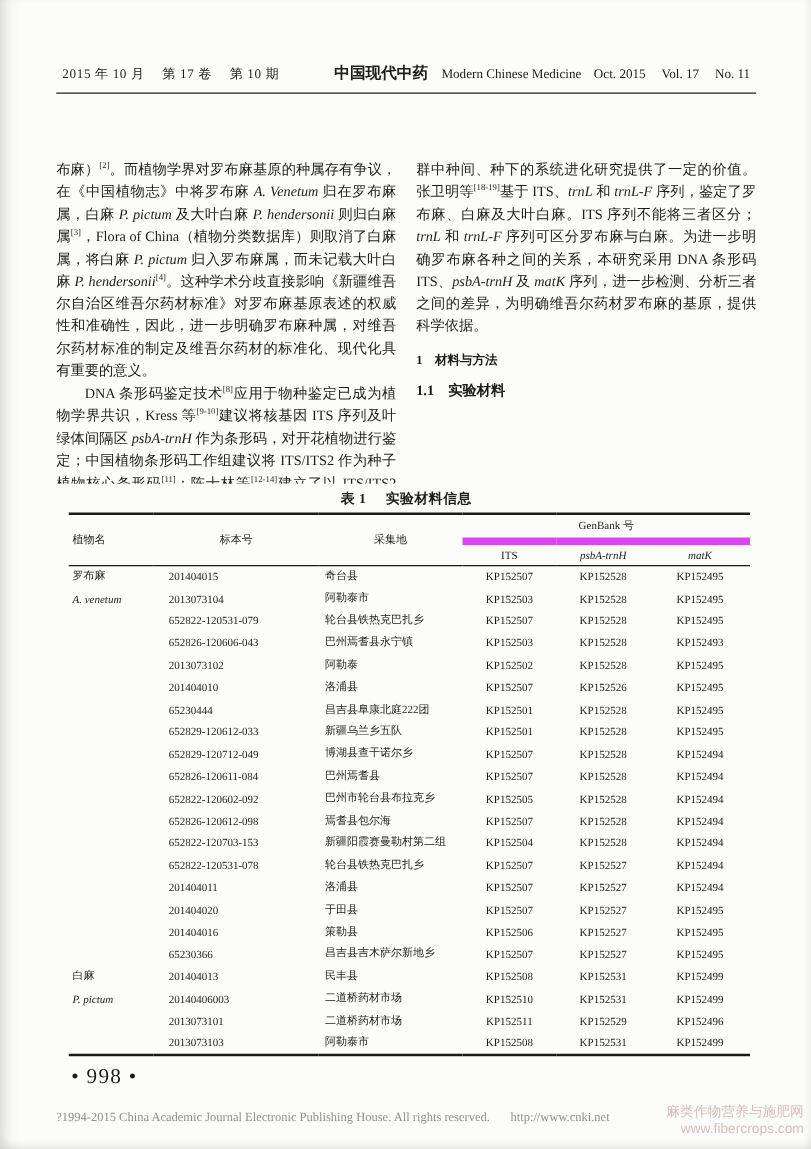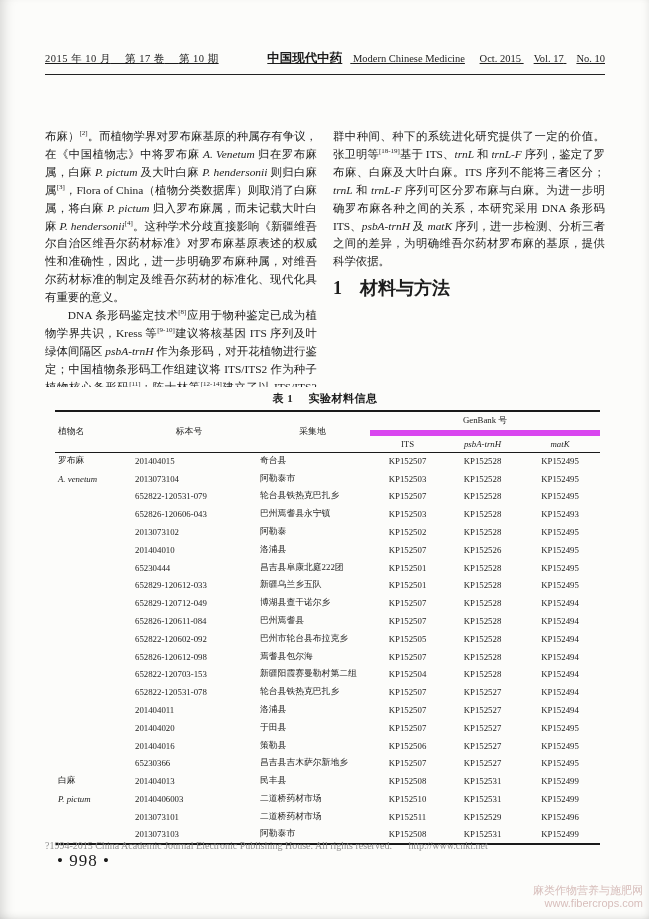--- a/index.html
+++ b/index.html
@@ -10,37 +10,36 @@
     background: #fcfcfa;
     font-family: "Liberation Serif", "DejaVu Serif", serif;
     color: #1c1c1c;
     overflow: hidden;
     box-shadow: inset 12px 0 14px -10px rgba(0,0,0,.18), inset -6px 0 8px -6px rgba(0,0,0,.10), inset 0 -8px 10px -8px rgba(0,0,0,.12);
   }
   .inner { position: absolute; left: 45px; top: 50px; width: 560px; }
 
   
   .jheader {
-    display: flex; align-items: baseline; justify-content: space-between;
+    display: flex; align-items: baseline; justify-content: center;
     font-size: 10.5px; padding-bottom: 7px; border-bottom: 1.5px solid #222;
     white-space: nowrap;
-    text-decoration: underline;
   }
   .jheader .cn-left { letter-spacing: .5px; }
   .jheader .mid b { font-size: 12.5px; font-weight: bold; margin-right: 8px; margin-left: 44px; }
   .jheader .mid span { font-size: 10.5px; }
   .jheader .en-right span { margin-left: 10px; }
 
   
   .cols { display: flex; gap: 16px; margin-top: 9px; height: 303px; overflow: hidden; }
   .col { width: 272px; font-size: 11.4px; line-height: 17.9px; text-align: justify; margin-top: 44px; }
   .col p { text-align: justify; }
   .col p.indent { text-indent: 2em; }
   .col sup { font-size: 7px; vertical-align: super; line-height: 0; }
-  .h1 { font-weight: bold; font-size: 18px; margin: 9px 0 7px 0; }
+  .h1 { font-weight: bold; font-size: 10px; margin: 9px 0 7px 0; }
   .h2 { font-weight: bold; font-size: 11.4px; margin: 2px 0 4px 0; }
 
   
   .tbl-caption { text-align: center; font-weight: bold; font-size: 11px; margin-top: 4px; margin-bottom: 4px; letter-spacing: .5px; }
   .tbl-caption .cap-title { margin-left: 12px; }
   table { border-collapse: collapse; margin-left: 10px; width: 545px; table-layout: fixed; }
   table { border-top: 2px solid #1a1a1a; border-bottom: 2px solid #1a1a1a; }
   th, td { font-weight: normal; font-size: 8.8px; vertical-align: middle; overflow: hidden; white-space: nowrap; }
   thead tr.h1row th { height: 22px; }
   thead tr.h2row th { height: 19px; }
@@ -51,21 +50,21 @@
   th.c-spec { text-align: center; padding-left: 0; }
   th.c-place { text-align: center; }
   td.c-place { text-align: left; padding-left: 5px; }
   th.c-gb, td.c-gb { text-align: center; }
   tbody td { height: 17.8px; }
   .it { font-style: italic; }
 
   
   .pagenum { position: absolute; left: 57px; top: 851px; font-size: 17px; letter-spacing: 1px; }
   .copyright {
-    position: absolute; left: 45px; top: 840px; width: 560px;
+    position: absolute; left: 45px; top: 889px; width: 560px;
     font-size: 10px; color: #8f8f8f; white-space: nowrap;
   }
   .copyright .url { margin-left: 14px; }
   .watermark {
     position: absolute; right: 6px; top: 884px; text-align: right;
     font-size: 11px; line-height: 13px; color: #d3b7b4; opacity: .9;
     font-family: "Liberation Sans", sans-serif;
   }
 </style>
 </head>
@@ -80,32 +79,33 @@
         <span>第 17 卷</span> 
         <span>第 10 期</span>
       </div>
       <div class="mid">
         <b>中国现代中药</b>
         <span>Modern Chinese Medicine</span>
       </div>
       <div class="en-right">
         <span>Oct. 2015</span>
         <span>Vol. 17</span>
-        <span>No. 10</span>
+        <span>No. 11</span>
       </div>
     </div>
 
     <div class="cols">
       <div class="col">
         <p><span>布麻）</span><sup>[2]</sup><span>。而植物学界对罗布麻基原的种属存有争议，在《中国植物志》中将罗布麻 </span><span class="it">A. Venetum</span><span> 归在罗布麻属，白麻 </span><span class="it">P. pictum</span><span> 及大叶白麻 </span><span class="it">P. hendersonii</span><span> 则归白麻属</span><sup>[3]</sup><span>，Flora of China（植物分类数据库）则取消了白麻属，将白麻 </span><span class="it">P. pictum</span><span> 归入罗布麻属，而未记载大叶白麻 </span><span class="it">P. hendersonii</span><sup>[4]</sup><span>。这种学术分歧直接影响《新疆维吾尔自治区维吾尔药材标准》对罗布麻基原表述的权威性和准确性，因此，进一步明确罗布麻种属，对维吾尔药材标准的制定及维吾尔药材的标准化、现代化具有重要的意义。</span></p>
         <p class="indent"><span>DNA 条形码鉴定技术</span><sup>[8]</sup><span>应用于物种鉴定已成为植物学界共识，Kress 等</span><sup>[9-10]</sup><span>建议将核基因 ITS 序列及叶绿体间隔区 </span><span class="it">psbA-trnH</span><span> 作为条形码，对开花植物进行鉴定；中国植物条形码工作组建议将 ITS/ITS2 作为种子植物核心条形码</span><sup>[11]</sup><span>；陈士林等</span><sup>[12-14]</sup><span>建立了以 ITS/ITS2 为主体，</span><span class="it">psbA-trnH</span><span> 为辅的中药材鉴定体系，Lahaye 等</span><sup>[15-17]</sup><span>证明叶绿体基因 </span><span class="it">matK</span><span> 序列在某些类</span></p>
       </div>
       <div class="col">
         <p><span>群中种间、种下的系统进化研究提供了一定的价值。张卫明等</span><sup>[18-19]</sup><span>基于 ITS、</span><span class="it">trnL</span><span> 和 </span><span class="it">trnL-F</span><span> 序列，鉴定了罗布麻、白麻及大叶白麻。ITS 序列不能将三者区分；</span><span class="it">trnL</span><span> 和 </span><span class="it">trnL-F</span><span> 序列可区分罗布麻与白麻。为进一步明确罗布麻各种之间的关系，本研究采用 DNA 条形码 ITS、</span><span class="it">psbA-trnH</span><span> 及 </span><span class="it">matK</span><span> 序列，进一步检测、分析三者之间的差异，为明确维吾尔药材罗布麻的基原，提供科学依据。</span></p>
         <div class="h1">1　材料与方法</div>
+        <div class="h2">1.1　实验材料</div>
       </div>
     </div>
 
     <div class="tbl-caption">
       <span>表 1</span>
       <span class="cap-title">实验材料信息</span>
     </div>
 
     <table>
       <colgroup>

